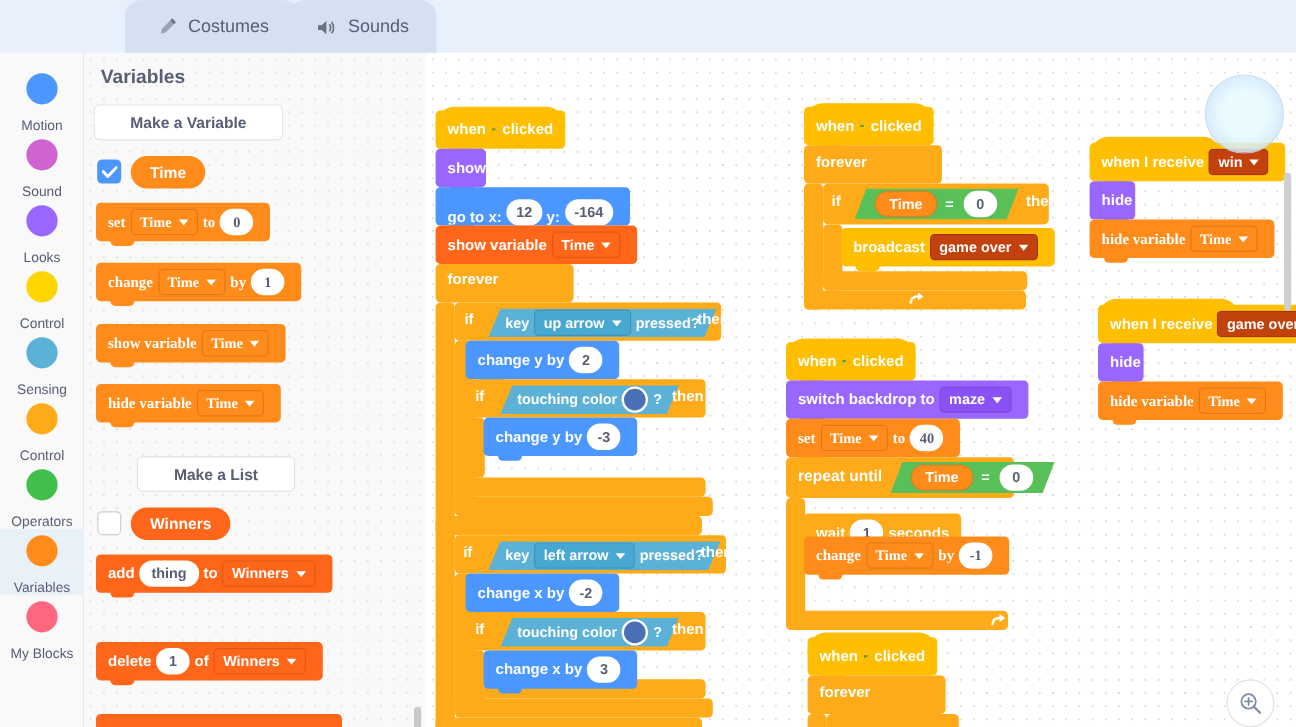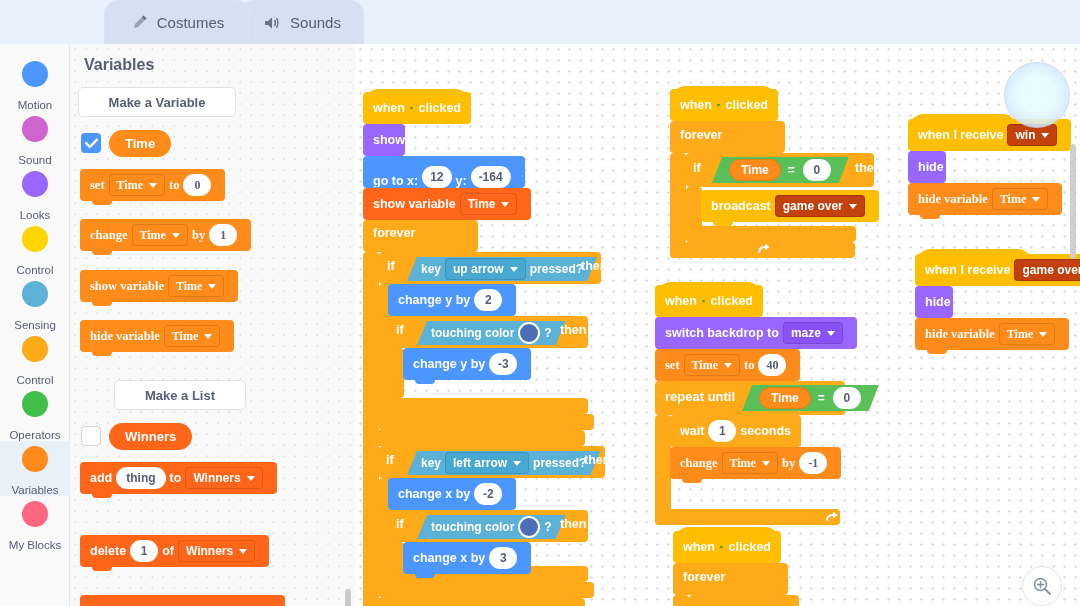--- a/index.html
+++ b/index.html
@@ -473,21 +473,21 @@
     <span class="rep">Time</span>
     <span style="margin:0 4px;">=</span>
     <span class="num">0</span>
   </div>
   <div class="cbar c-control" style="left:300px;top:371px;width:16px;height:110px;"></div>
   <div class="cbar c-control" style="left:300px;top:465px;width:185px;height:16px;"></div>
   <svg style="position:absolute;left:468px;top:466px;" width="16" height="16" viewBox="0 0 16 16">
     <path d="M3 11 Q3 4 10 4 L10 1.5 L14.5 5 L10 8.5 L10 6 Q5 6 5 11 Z" fill="#fff"></path>
   </svg>
 
-  <div class="blk c-control stack" style="left:315px;top:371px;">
+  <div class="blk c-control stack" style="left:315px;top:384px;">
     <span>wait</span>
     <span class="num">1</span>
     <span>seconds</span>
   </div>
   <div class="blk c-var stack" style="left:315px;top:403px;">
     <span>change</span>
     <span class="dd dd-var">
       <span>Time</span>
       <i class="caret"></i>
     </span>

